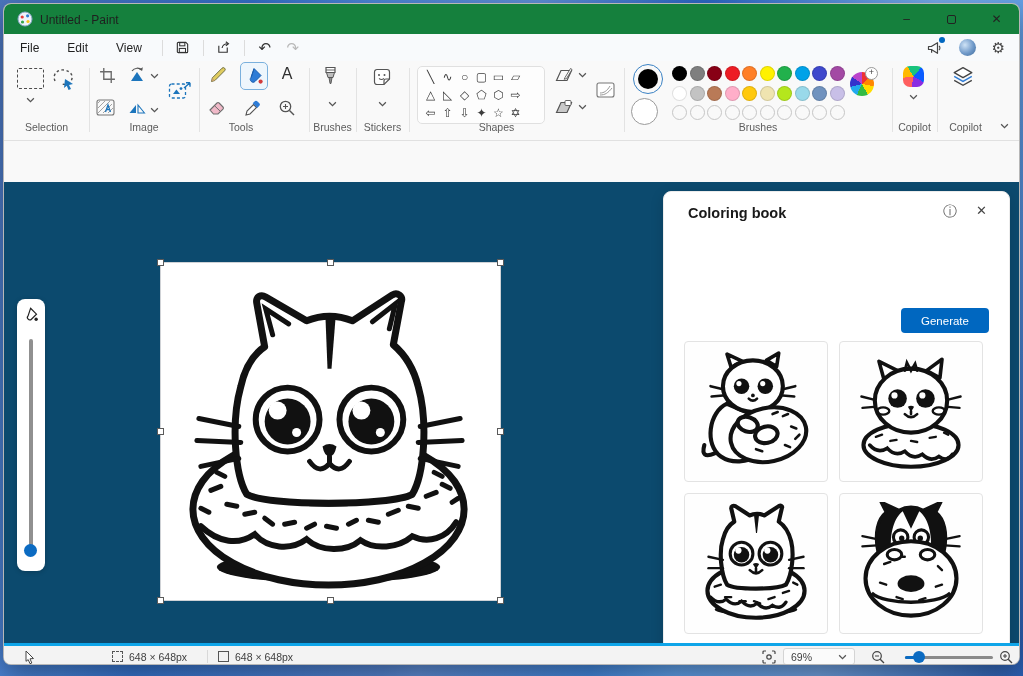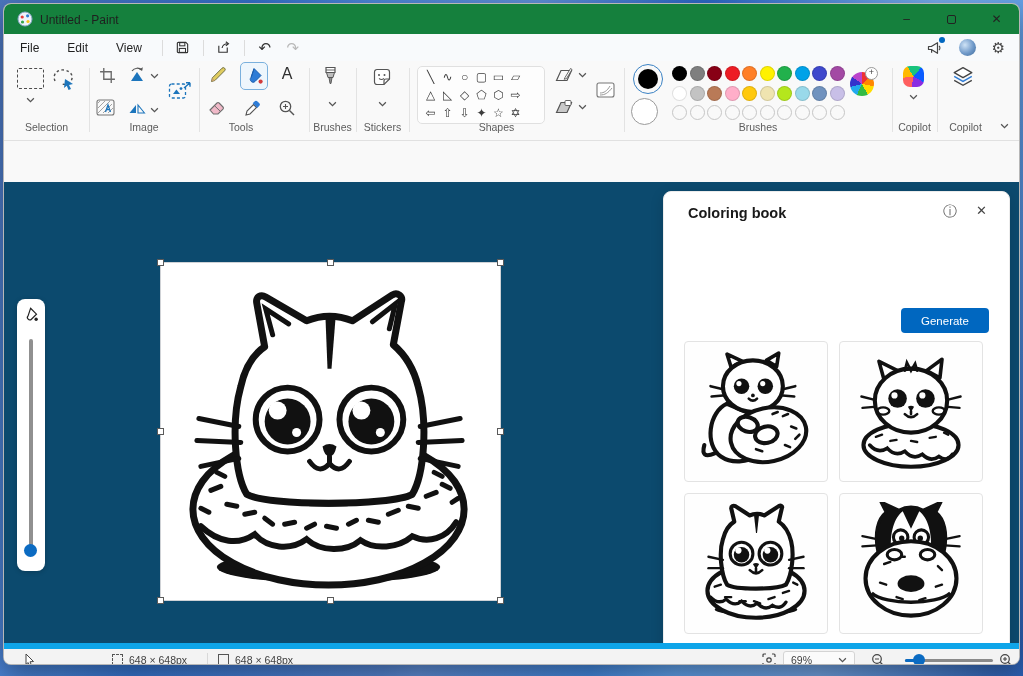--- a/index.html
+++ b/index.html
@@ -64,21 +64,21 @@
   .vthumb { position:absolute; left:7px; top:245px; width:13px; height:13px; border-radius:50%; background:#0b6bc2; }
   
   .panel { position:absolute; left:659px; top:9px; width:347px; height:484px; background:#fff; border:1px solid #ececec; border-radius:8px; box-shadow:0 4px 14px rgba(0,0,0,.14); }
   .panel-title { position:absolute; left:24px; top:13px; font-size:14.5px; font-weight:700; color:#191919; }
   .panel-info { position:absolute; right:52px; top:11px; font-size:14px; color:#5c5c5c; background:none; border:none; }
   .panel-close { position:absolute; right:22px; top:11px; font-size:13px; color:#444; background:none; border:none; }
   .prompt { position:absolute; left:20px; top:46px; width:307px; height:60px; resize:none; border:1px solid #d8d8d8; border-bottom:2px solid #0067c0; border-radius:5px 5px 1px 1px; font-family:"Liberation Sans",sans-serif; font-size:11.5px; color:#1d1d1d; padding:9px 11px; outline:none; background:#fff; }
   .generate { position:absolute; right:20px; top:116px; width:88px; height:25px; background:#0067c0; color:#fff; font-size:11.5px; border:none; border-radius:4px; font-family:"Liberation Sans",sans-serif; }
   .thumb { position:absolute; width:144px; height:141px; background:#fefefe; border:1px solid #e3e3e3; border-radius:4px; display:flex; align-items:center; justify-content:center; padding:4px; }
   
-  .statusbar { position:absolute; left:0; right:0; bottom:0; height:21px; background:#f3f3f3; border-top:6px solid #0ea5e9; font-size:10.5px; color:#3f3f3f; }
+  .statusbar { position:absolute; left:0; right:0; bottom:0; height:21px; background:#f3f3f3; border-top:3px solid #0ea5e9; font-size:10.5px; color:#3f3f3f; }
   .sitem { position:absolute; top:0; height:21px; display:flex; align-items:center; gap:6px; }
   .ssep { position:absolute; top:4px; width:1px; height:13px; background:#d8d8d8; }
   .dashed-ico { width:11px; height:11px; border:1px dashed #555; }
   .solid-ico { width:11px; height:11px; border:1.2px solid #555; }
   .zoombox { position:absolute; left:779px; top:2px; width:72px; height:17px; background:#fbfbfb; border:1px solid #d4d4d4; border-radius:3px; display:flex; align-items:center; justify-content:space-between; padding:0 7px; }
   .ztrack { position:absolute; left:901px; top:10px; width:88px; height:3px; background:#8a8a8a; border-radius:2px; }
   .zfill { position:absolute; left:0; top:0; width:12px; height:3px; background:#0b6bc2; border-radius:2px; }
   .zthumb { position:absolute; left:8px; top:-5px; width:12px; height:12px; background:#0b6bc2; border-radius:50%; }
   svg { display:block; }
 </style>

